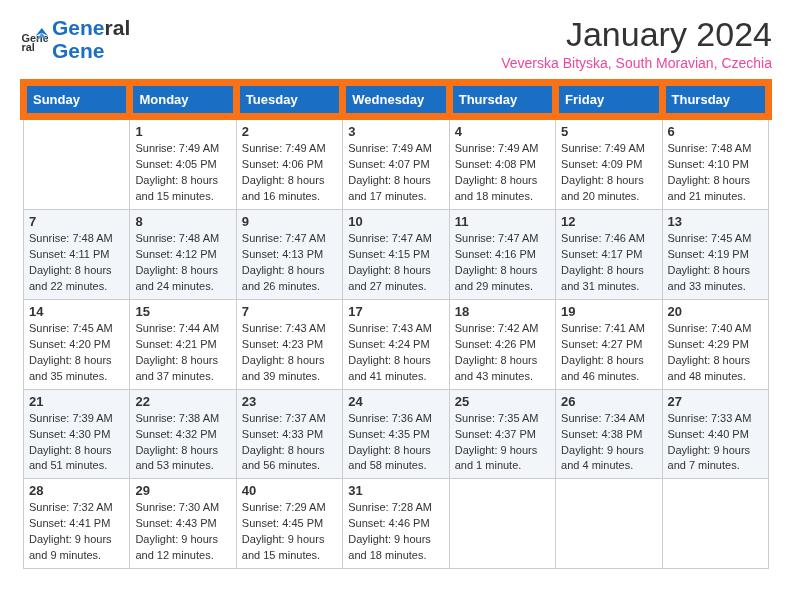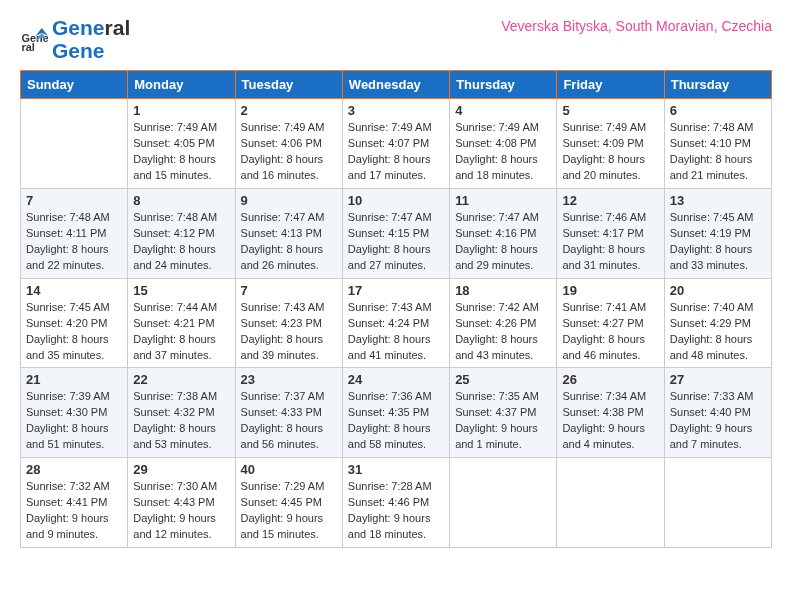--- a/index.html
+++ b/index.html
@@ -53,21 +53,21 @@
       border-collapse: collapse;
       table-layout: fixed;
     }
     thead tr th {
       background: #1a6fc4;
       color: #fff;
       font-size: 13px;
       font-weight: bold;
       padding: 6px 6px;
       text-align: left;
-      border: 1px solid #f97316;
+      border: 7px solid #f97316;
     }
     tbody tr td {
       border: 1px solid #ccc;
       vertical-align: top;
       padding: 4px 5px;
       font-size: 11px;
       color: #333;
       height: 88px;
     }
     tbody tr:nth-child(even) td {
@@ -101,20 +101,21 @@
       <text x="2" y="34" font-size="14" font-weight="bold" fill="#333">ral</text>
       <polygon points="28,4 36,14 28,10 20,14" fill="#1a6fc4"></polygon>
       <polygon points="28,10 36,20 28,16 20,20" fill="#5599d4"></polygon>
     </svg>
     <div>
       <div class="logo-text"><span>Gene</span>ral</div>
       <div class="logo-text"><span>Gene</span></div>
     </div>
   </div>
   <div class="title-block">
+    <div class="month-title">January 2024</div>
     <div class="subtitle">Veverska Bityska, South Moravian, Czechia</div>
   </div>
 </div>
 
 <table>
   <thead>
     <tr>
     <th>Sunday</th>
         <th>Monday</th>
         <th>Tuesday</th>

